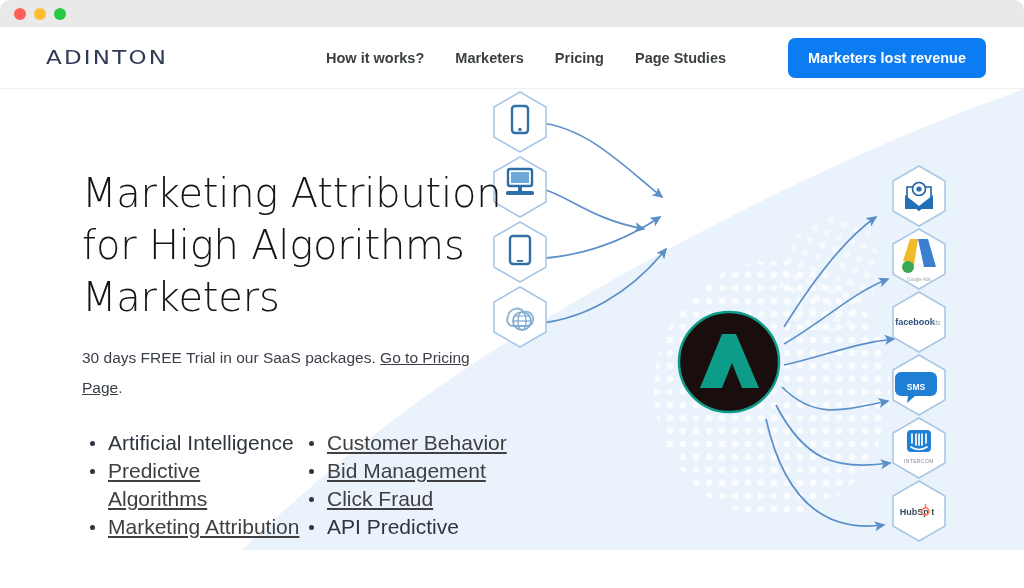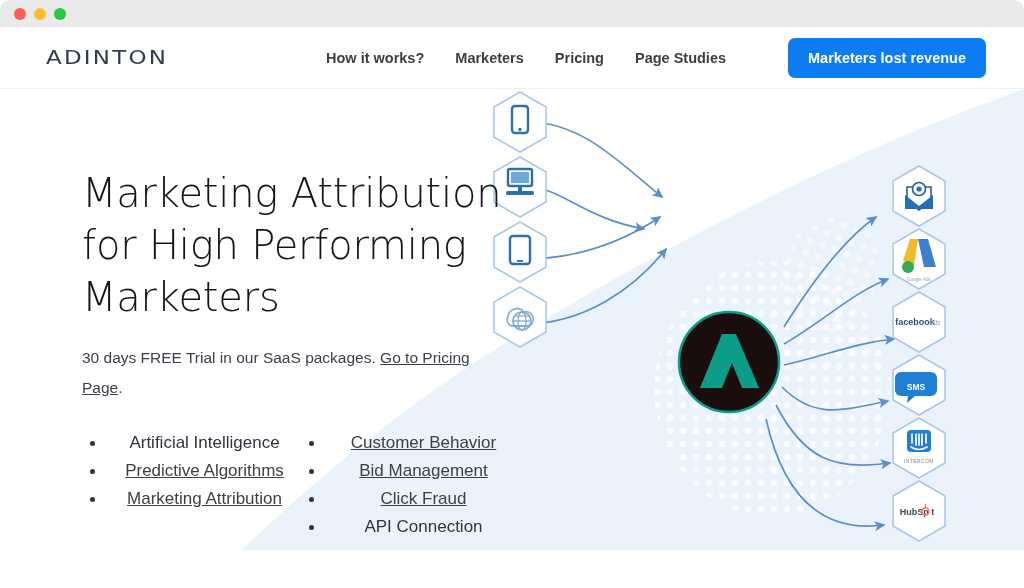--- a/index.html
+++ b/index.html
@@ -148,25 +148,24 @@
   .feature-cols {
     margin-top: 26px;
     display: flex;
     gap: 0;
   }
   .feature-col { width: 222px; }
   .feature-col ul { list-style: none; }
   .feature-col li {
     position: relative;
     padding-left: 26px;
-    font-size: 17px;
+    font-size: 21px;
     line-height: 28px;
     color: #2e3440;
     margin-bottom: 0;
-    text-align: center;
   }
   .feature-col li::before {
     content: "";
     position: absolute;
     left: 8px;
     top: 12px;
     width: 5px; height: 5px;
     border-radius: 50%;
     background: #2e3440;
   }
@@ -332,40 +331,40 @@
           <path d="M409,407 L435,392 L461,407 L461,437 L435,452 L409,437 Z" fill="#ffffff" stroke="#aac8e6" stroke-width="1.6"></path>
           <text x="433" y="426" font-family="Liberation Sans, sans-serif" font-size="9" font-weight="bold" fill="#3b4a5a" text-anchor="middle">HubSp t</text>
           <circle cx="441.5" cy="422.5" r="3.6" fill="none" stroke="#ff7a59" stroke-width="1.6"></circle>
           <line x1="441.5" y1="419" x2="441.5" y2="415" stroke="#ff7a59" stroke-width="1.4"></line>
         </g>
       </svg>
 
       <div class="hero-inner">
         <h1 class="hero-title">
           <span>Marketing Attribution</span><br>
-          <span>for High Performing</span><br>
+          <span>for High Algorithms</span><br>
           <span>Marketers</span>
         </h1>
 
         <p class="hero-sub"><span>30 days FREE Trial in our SaaS packages. </span><a>Go to Pricing Page</a><span>.</span></p>
 
         <div class="feature-cols">
           <div class="feature-col">
             <ul>
               <li><span>Artificial Intelligence</span></li>
               <li><span class="lk">Predictive Algorithms</span></li>
               <li><span class="lk">Marketing Attribution</span></li>
             </ul>
           </div>
           <div class="feature-col">
             <ul>
               <li><span class="lk">Customer Behavior</span></li>
               <li><span class="lk">Bid Management</span></li>
               <li><span class="lk">Click Fraud</span></li>
-              <li><span>API Connection</span></li>
+              <li><span>API Predictive</span></li>
             </ul>
           </div>
         </div>
       </div>
 
     </div>
   </div>
 </div>
 
 </body></html>

